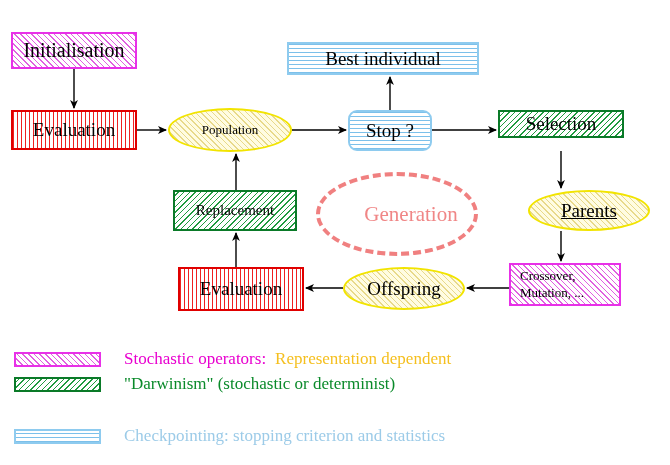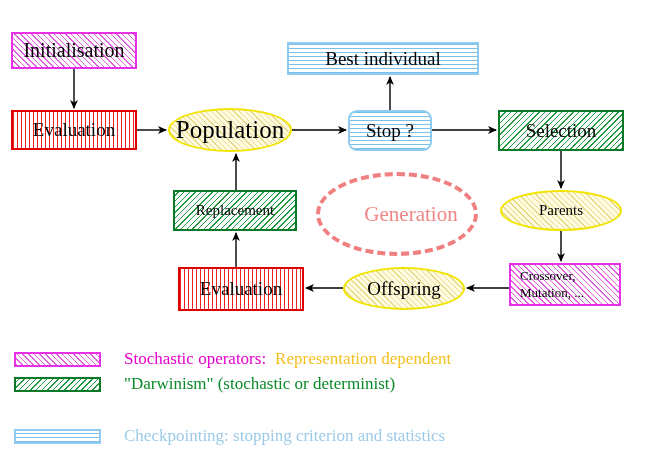--- a/index.html
+++ b/index.html
@@ -61,25 +61,25 @@
     background-image: repeating-linear-gradient(45deg,
         #e8d98a 0px, #e8d98a 1px, #fffce2 1px, #fffce2 4px);
     border: 2px solid #f2e400;
   }
   .ellipse { border-radius: 50%; }
   .rounded { border-radius: 9px; }
 
   .n-init      { left: 11px;  top: 32px;  width: 126px; height: 37px; font-size: 20px; }
   .n-eval-top  { left: 11px;  top: 110px; width: 126px; height: 40px; font-size: 19px; }
   .n-best      { left: 287px; top: 42px;  width: 192px; height: 33px; font-size: 19px; }
-  .n-pop       { left: 168px; top: 108px; width: 124px; height: 44px; font-size: 25px; }
+  .n-pop       { left: 168px; top: 108px; width: 124px; height: 44px; font-size: 13px; }
   .n-stop      { left: 348px; top: 110px; width: 84px;  height: 41px; font-size: 19px; }
-  .n-select    { left: 498px; top: 110px; width: 126px; height: 41px; font-size: 19px; }
+  .n-select    { left: 498px; top: 110px; width: 126px; height: 28px; font-size: 19px; }
   .n-replace   { left: 173px; top: 190px; width: 124px; height: 41px; font-size: 15px; }
-  .n-parents   { left: 500px; top: 190px; width: 122px; height: 41px; font-size: 15px; }
+  .n-parents   { left: 528px; top: 190px; width: 122px; height: 41px; font-size: 19px; text-decoration: underline; }
   .n-offspring { left: 343px; top: 267px; width: 122px; height: 43px; font-size: 19px; }
   .n-eval-bot  { left: 178px; top: 267px; width: 126px; height: 44px; font-size: 19px; }
   .n-cross     { left: 509px; top: 263px; width: 112px; height: 43px; font-size: 13px;
                  flex-direction: column; align-items: flex-start;
                  justify-content: center; padding-left: 9px; }
   .n-cross > span { display: block; line-height: 1.25; }
 
   .gen-ellipse {
     position: absolute;
     left: 316px; top: 172px;

